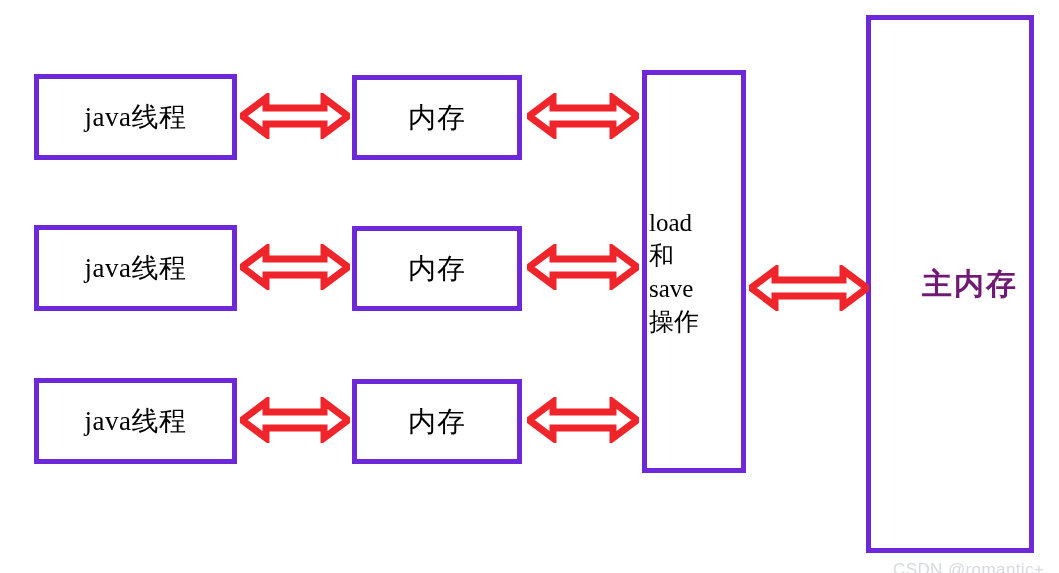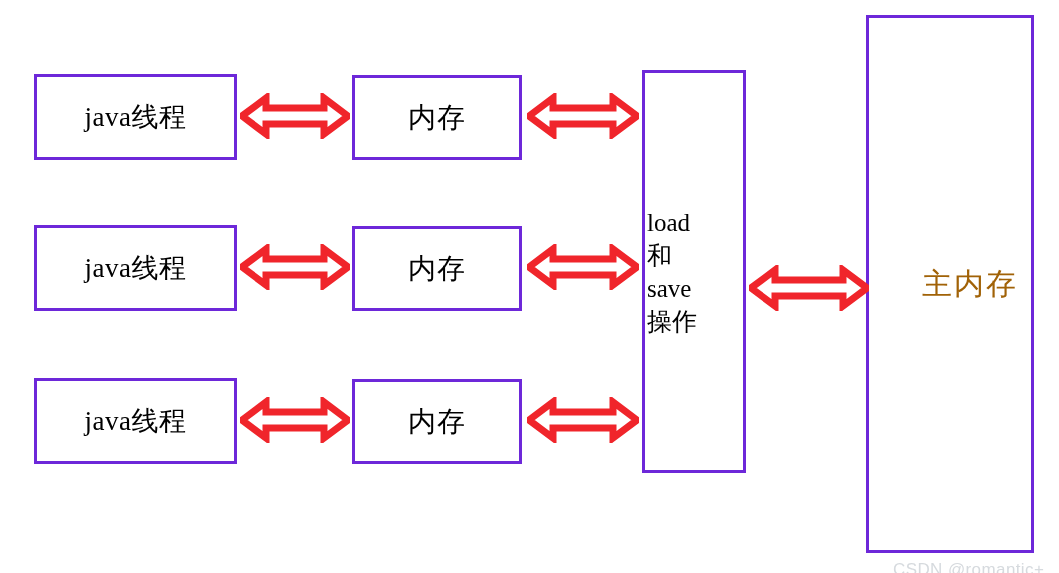--- a/index.html
+++ b/index.html
@@ -13,21 +13,21 @@
   #canvas {
     position: relative;
     width: 1059px;
     height: 573px;
     background: #ffffff;
     overflow: hidden;
   }
   .box {
     position: absolute;
     box-sizing: border-box;
-    border: 3px solid #6d28d9;
+    border: 5px solid #6d28d9;
     background: #ffffff;
     display: flex;
     align-items: center;
     justify-content: center;
     color: #000000;
     line-height: 1.05;
   }
   .box-thread {
     font-size: 27px;
     letter-spacing: 0.5px;
@@ -39,23 +39,23 @@
   .box-loadsave {
     align-items: center;
     justify-content: flex-start;
     font-size: 25px;
     line-height: 1.32;
     padding-left: 2px;
     text-align: left;
   }
   .box-main {
     font-size: 30px;
-    color: #a16207;
+    color: #701a75;
     letter-spacing: 2px;
-    font-weight: 400;
+    font-weight: 700;
     padding-left: 40px;
   }
   .arrow {
     position: absolute;
     pointer-events: none;
   }
   .watermark {
     position: absolute;
     color: #d6dade;
     font-family: "Liberation Sans", "DejaVu Sans", sans-serif;

